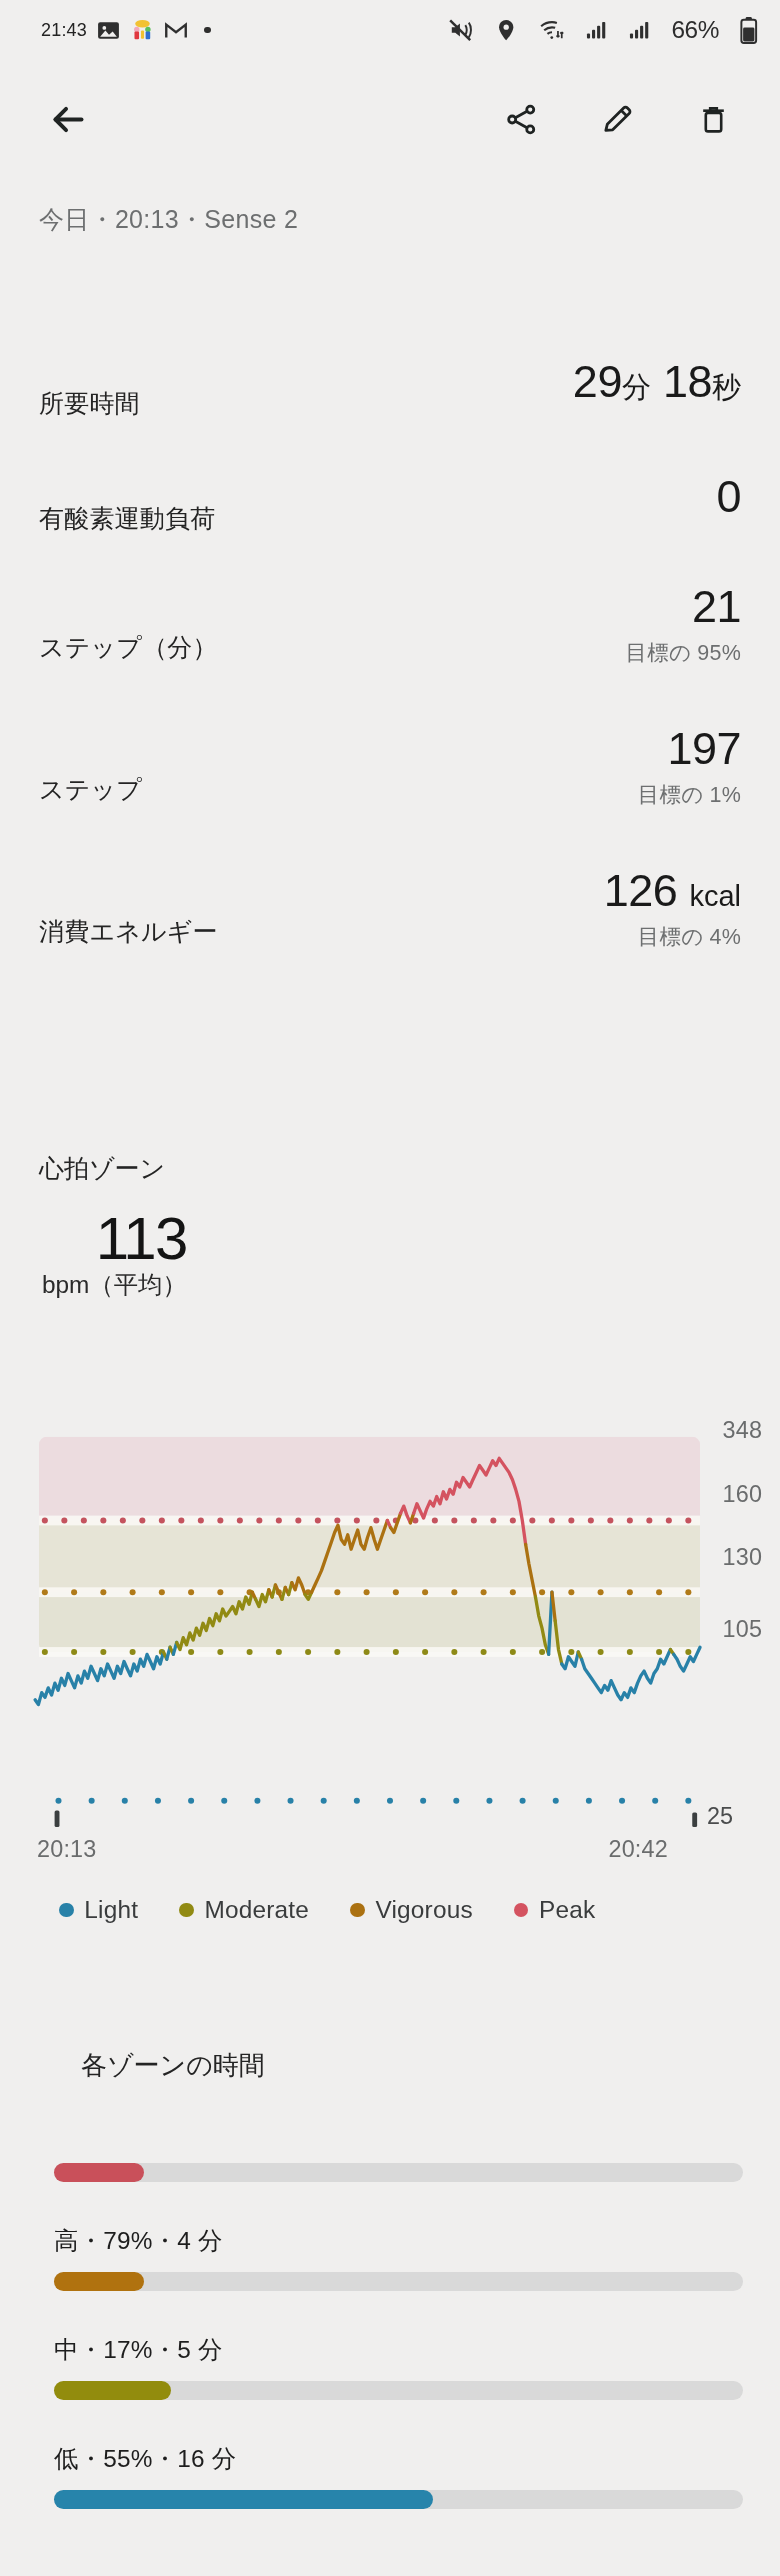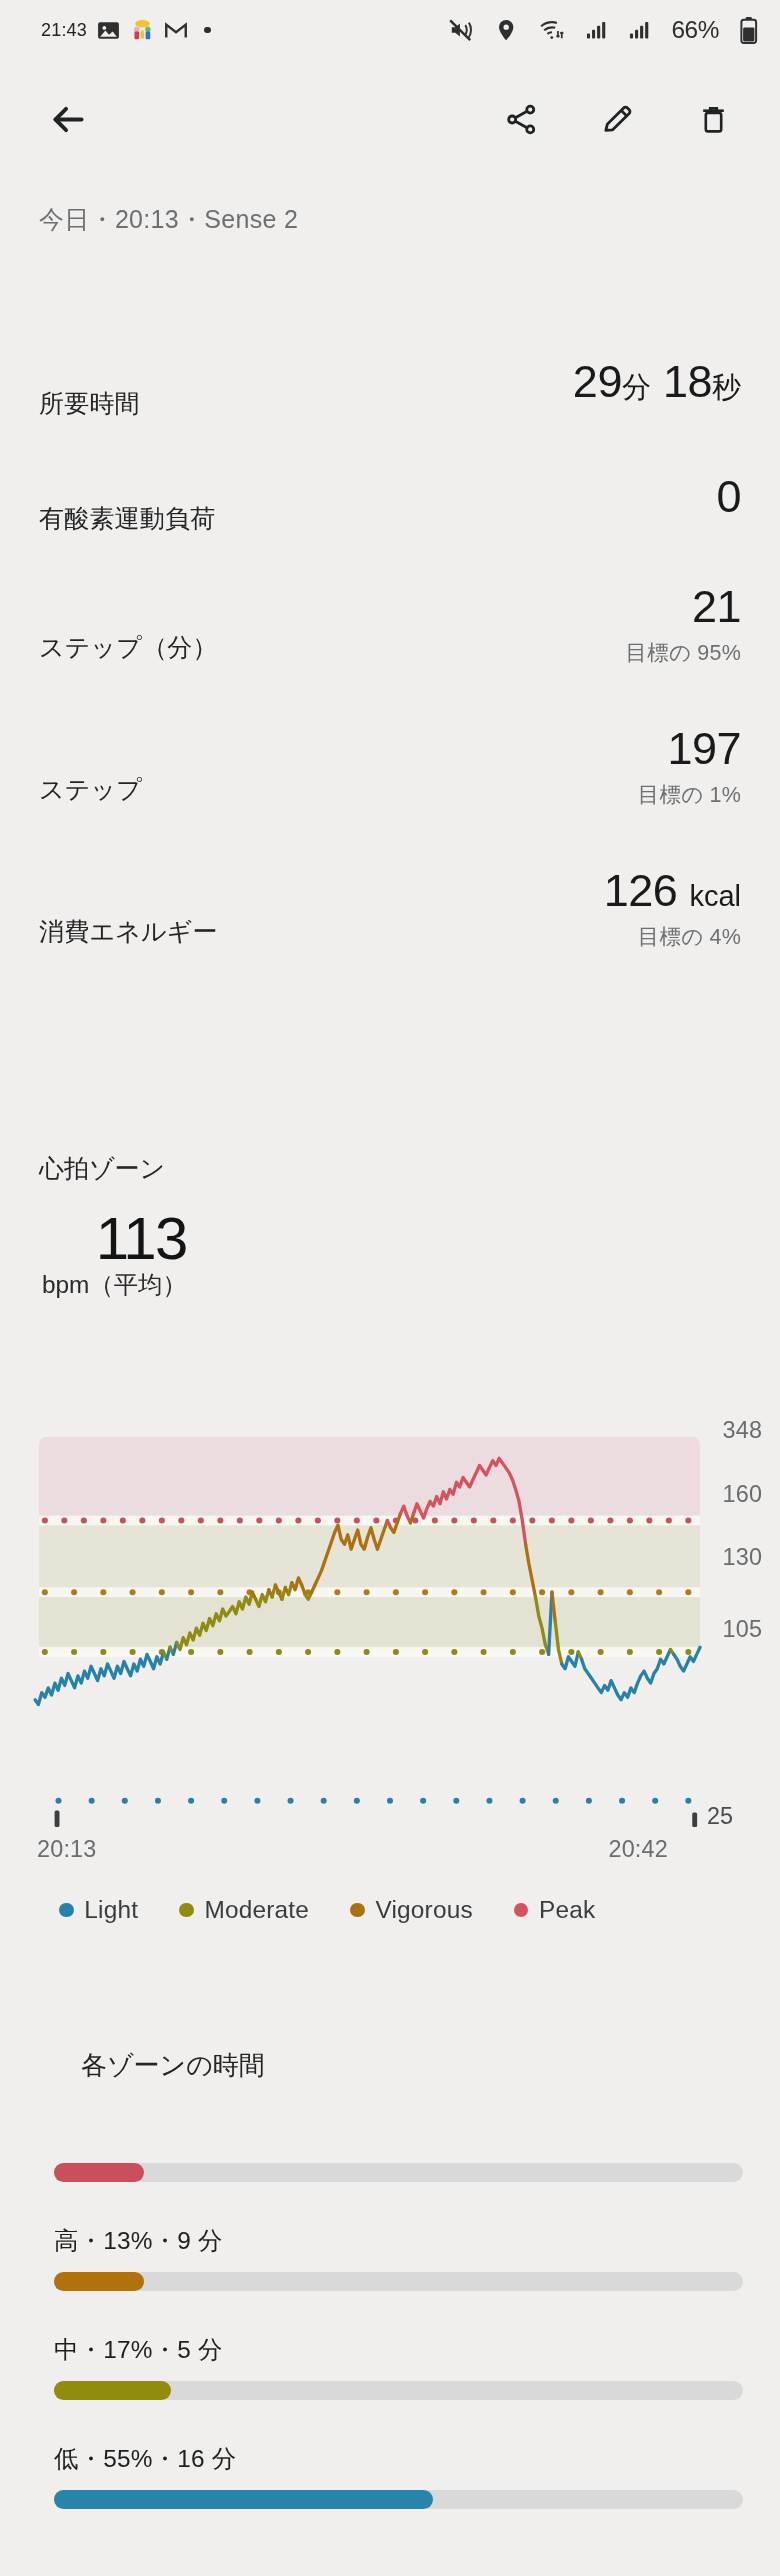--- a/index.html
+++ b/index.html
@@ -451,21 +451,21 @@
 
   <div class="zones-title">各ゾーンの時間</div>
 
   <div class="zones">
     <div class="zone-block">
       <div class="zone-track">
         <div class="zone-fill" id="zf0" style="width: 90px; background: rgb(201, 80, 90);"></div>
       </div>
     </div>
     <div class="zone-block">
-      <div class="zone-lab">高・13%・9 分</div>
+      <div class="zone-lab">高・79%・4 分</div>
       <div class="zone-track">
         <div class="zone-fill" id="zf1" style="width: 90px; background: rgb(176, 114, 15);"></div>
       </div>
     </div>
     <div class="zone-block">
       <div class="zone-lab">中・17%・5 分</div>
       <div class="zone-track">
         <div class="zone-fill" id="zf2" style="width: 117px; background: rgb(146, 140, 13);"></div>
       </div>
     </div>

